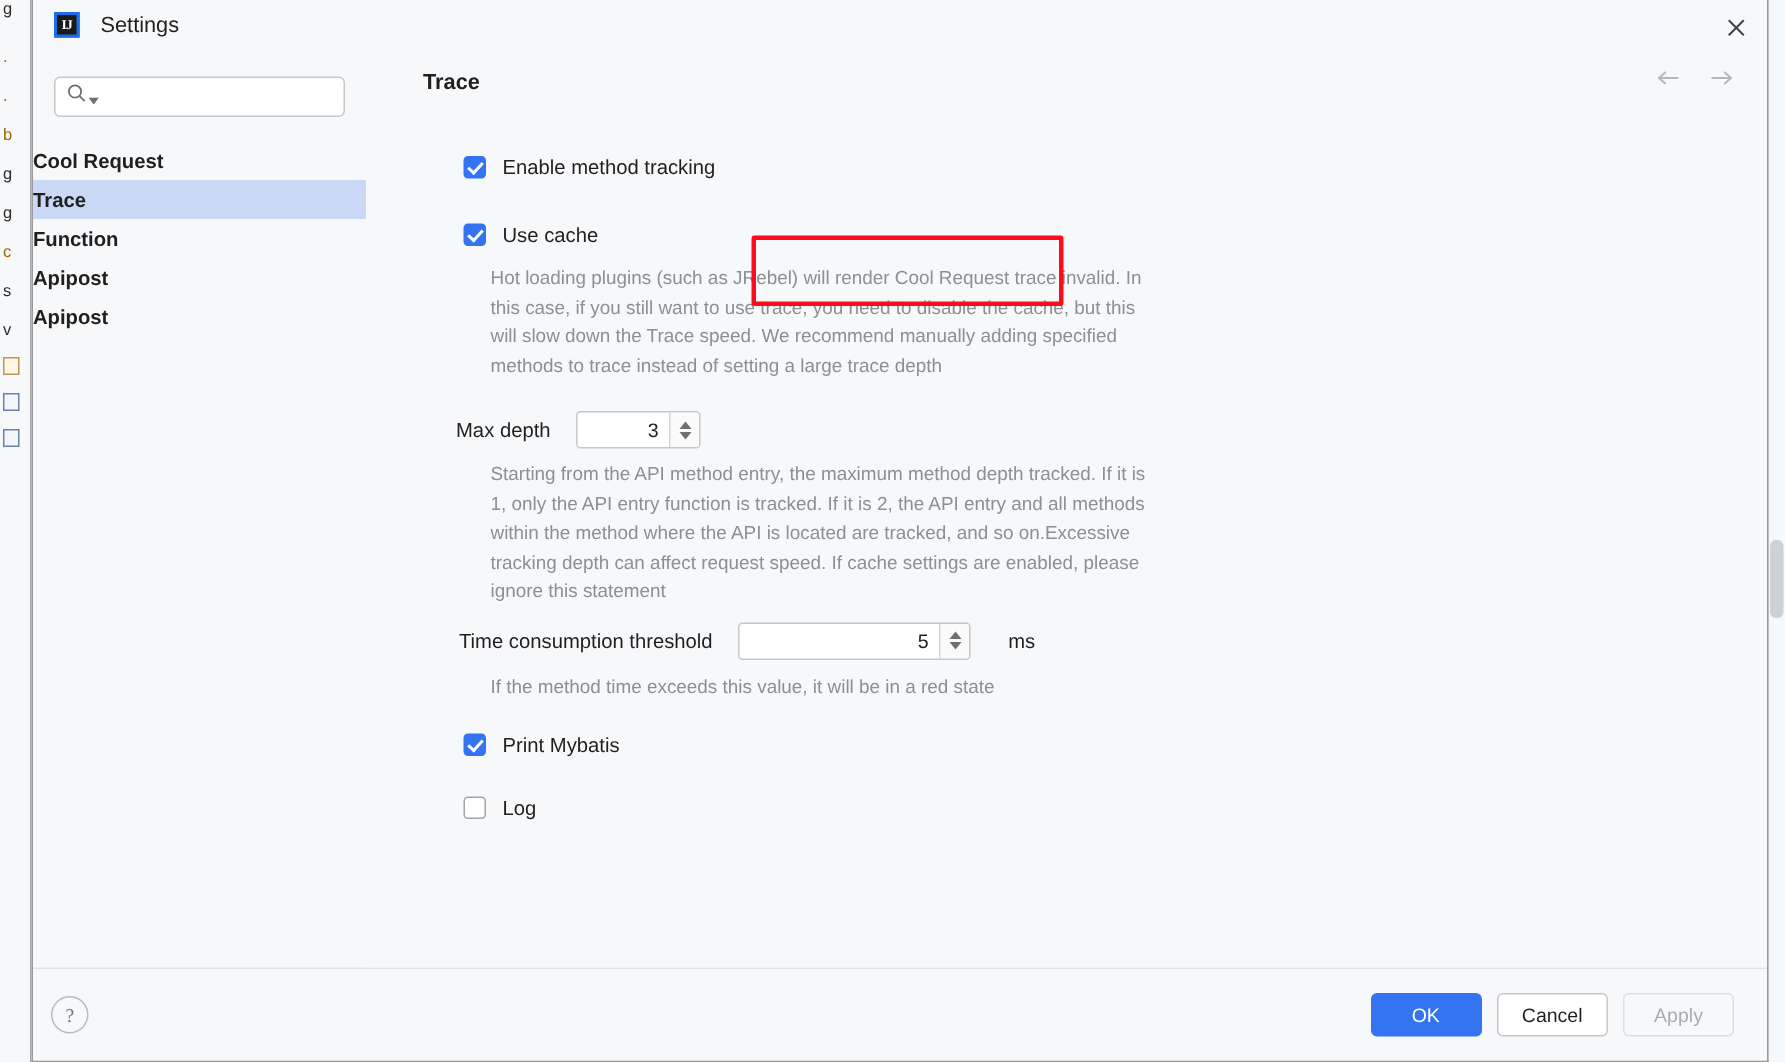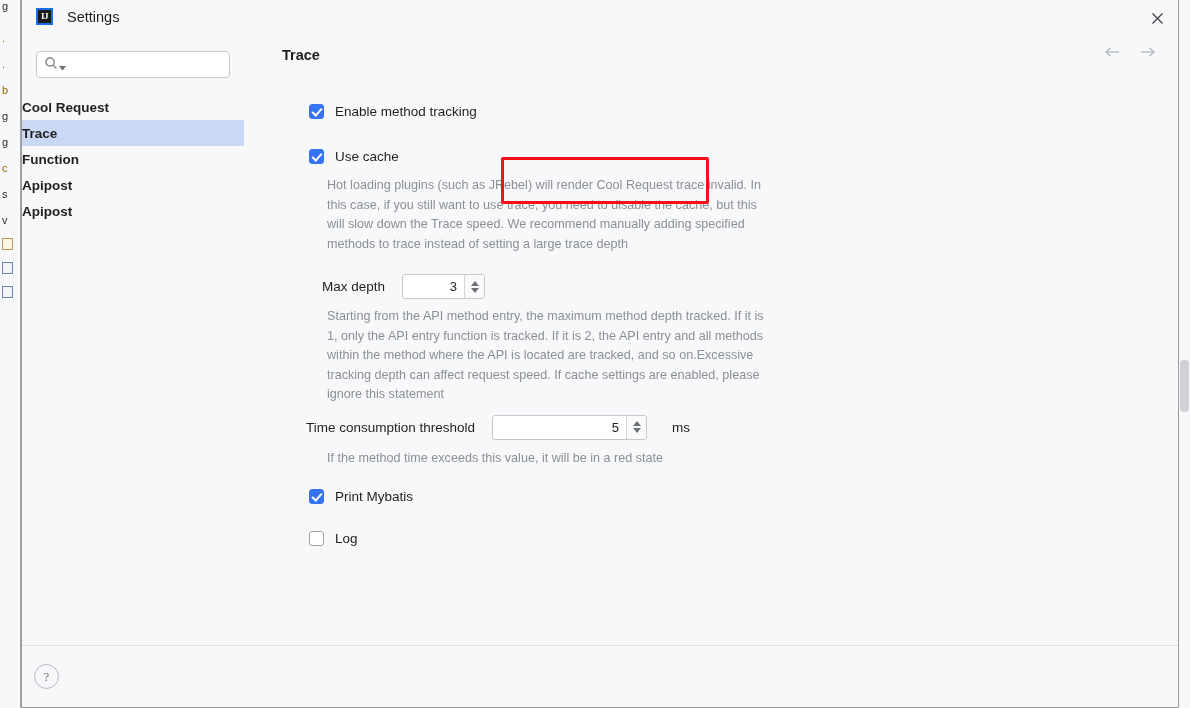--- a/index.html
+++ b/index.html
@@ -393,21 +393,21 @@
           <span class="cb-label">Enable method tracking</span>
         </div>
 
         <div class="cb-row" style="margin-top:23px; margin-left:27px">
           <span class="cb checked"></span>
           <span class="cb-label">Use cache</span>
         </div>
 
         <div class="hint" style="margin-top:9px; margin-left:45px">Hot loading plugins (such as JRebel) will render Cool Request trace invalid. In this case, if you still want to use trace, you need to disable the cache, but this will slow down the Trace speed. We recommend manually adding specified methods to trace instead of setting a large trace depth</div>
 
-        <div class="row" style="margin-top:20px; margin-left:40px">
+        <div class="row" style="margin-top:20px; margin-left:22px">
           <span class="field-label">Max depth</span>
           <div class="spinner" style="margin-left:17px; width:83px">
             <div class="val">3</div>
             <div class="btns">
               <span class="tri-up"></span>
               <span class="tri-down"></span>
             </div>
           </div>
         </div>
 
@@ -441,14 +441,19 @@
 
       <div id="red-box"></div>
     </div>
   </div>
 
   <div id="footer">
     <div id="help-btn">
       <span>?</span>
     </div>
     <div id="footer-spacer"></div>
+    <div id="footer-buttons">
+      <div class="btn primary">OK</div>
+      <div class="btn normal">Cancel</div>
+      <div class="btn disabled">Apply</div>
+    </div>
   </div>
 </div>
 
 </body></html>

